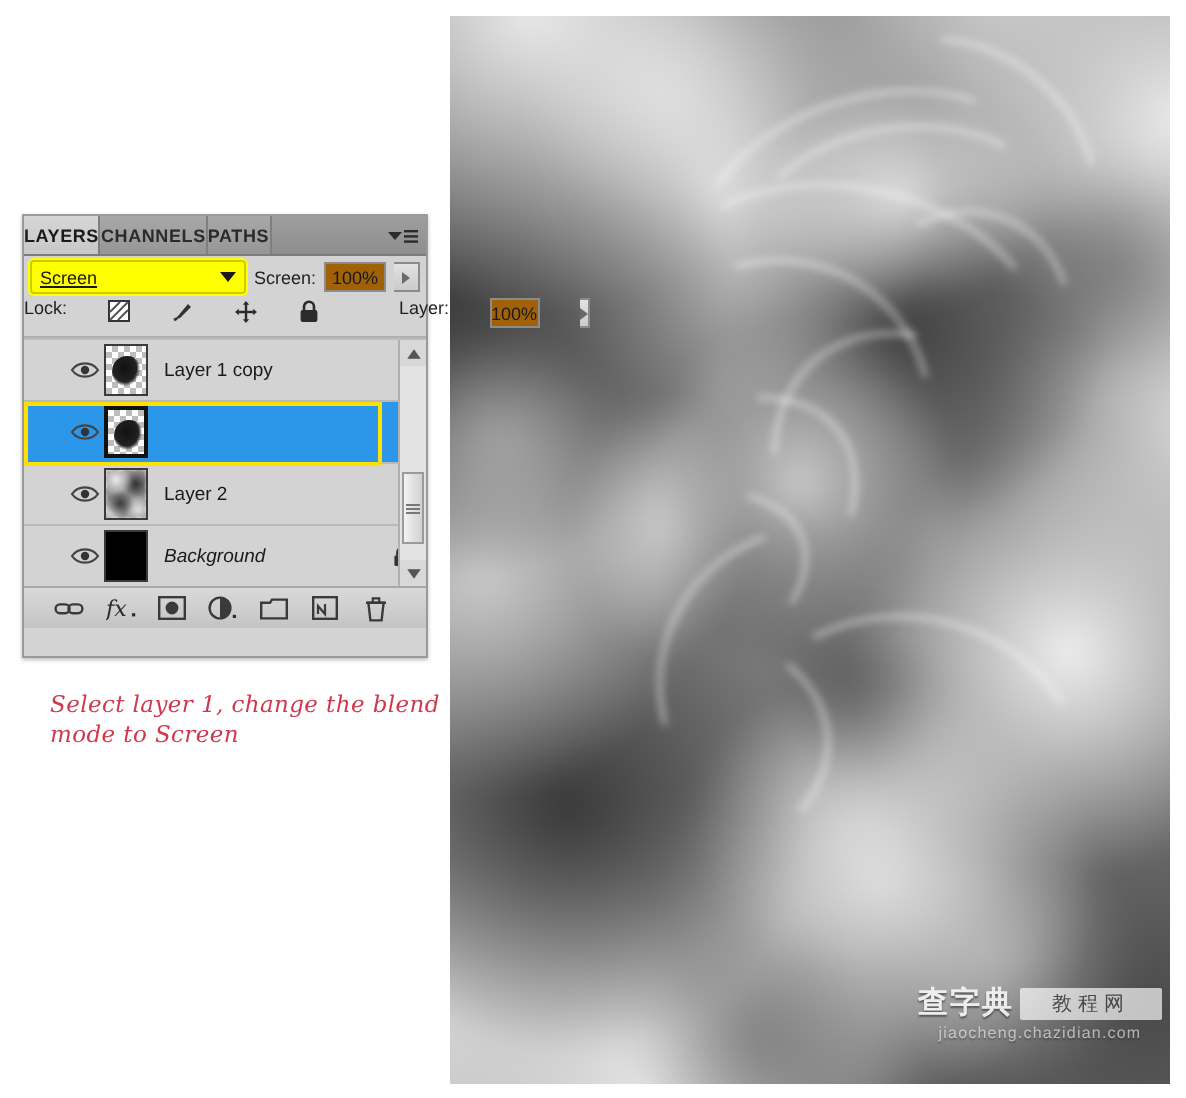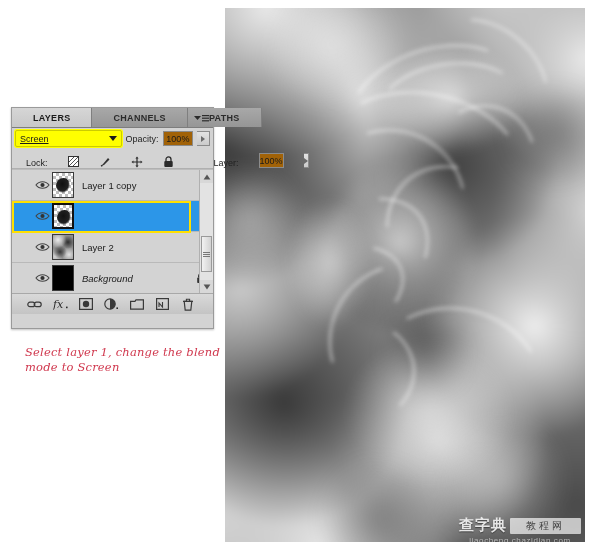--- a/index.html
+++ b/index.html
@@ -79,21 +79,21 @@
 
   
   #panel-tabbar {
     height: 20px;
     background: linear-gradient(#9e9e9e, #8e8e8e);
     display: flex; align-items: stretch;
     border-bottom: 1px solid #7d7d7d;
     position: relative;
   }
   .panel-tab {
-    padding: 0 21px;
+    padding: 0 0;
     display: flex; align-items: center;
     font-size: 9px; font-weight: bold;
     color: #2b2b2b;
     letter-spacing: .3px;
     background: linear-gradient(#a8a8a8, #969696);
     border-right: 1px solid #7f7f7f;
     text-align: right;
   }
   .panel-tab.active {
     background: linear-gradient(#d6d6d6, #c8c8c8);
@@ -146,22 +146,22 @@
   .tri-right {
     width: 0; height: 0;
     border-top: 3px solid transparent;
     border-bottom: 3px solid transparent;
     border-left: 4px solid #6a6a6a;
   }
 
   
   #lock-row {
     height: 20px;
-    display: flex; align-items: flex-end;
-    padding: 0 14px;
+    display: flex; align-items: flex-start;
+    padding: 0 0;
     background: #d3d3d3;
     gap: 20px;
     border-bottom: 1px solid #b0b0b0;
   }
   .lock-icon { width: 13px; height: 13px; display: flex; align-items: center; justify-content: center; }
 
   
   #layer-list {
     position: relative;
     height: 124px;
@@ -334,21 +334,21 @@
   <div class="smoke" style="left:80px;top:120px;width:160px;height:170px;transform:rotate(30deg);"></div>
   <div class="smoke" style="left:60px;top:170px;width:120px;height:190px;transform:rotate(52deg);"></div>
   <div class="smoke" style="left:55px;top:210px;width:95px;height:160px;transform:rotate(68deg);"></div>
   <div class="smoke" style="left:170px;top:150px;width:140px;height:180px;transform:rotate(-40deg);"></div>
   <div class="smoke" style="left:190px;top:95px;width:120px;height:150px;transform:rotate(22deg);"></div>
   <div class="smoke" style="left:100px;top:260px;width:150px;height:140px;transform:rotate(-62deg);"></div>
   <div class="smoke" style="left:140px;top:300px;width:180px;height:160px;transform:rotate(15deg);"></div>
   <div class="smoke" style="left:200px;top:20px;width:130px;height:90px;transform:rotate(40deg);"></div>
   <div class="smoke" style="left:70px;top:300px;width:110px;height:130px;transform:rotate(85deg);"></div>
 
-  <div id="watermark" style="left:230px;top:508px;">
+  <div id="watermark" style="left:230px;top:484px;">
     <div id="wm-row">
       <span id="wm-main">查字典</span>
       <span id="wm-badge">教程网</span>
     </div>
     <div id="wm-url">jiaocheng.chazidian.com</div>
   </div>
 </div>
 
 <div id="layers-panel">
 
@@ -364,21 +364,21 @@
         <rect x="9" y="7.2" width="7" height="1.2" fill="#2b2b2b"></rect>
       </svg>
     </div>
   </div>
 
   <div id="blend-row">
     <div id="blend-select-wrap">
       <span id="blend-mode-value">Screen</span>
       <span class="tri-down"></span>
     </div>
-    <span class="field-label">Opacity:</span>
+    <span class="field-label">Screen:</span>
     <div class="num-field">100%</div>
     <div class="stepper">
         <span class="tri-right"></span>
       </div>
   </div>
 
   <div id="lock-row">
     <span class="field-label">Lock:</span>
     <span class="lock-icon">
       <svg width="11" height="11" viewBox="0 0 11 11">

